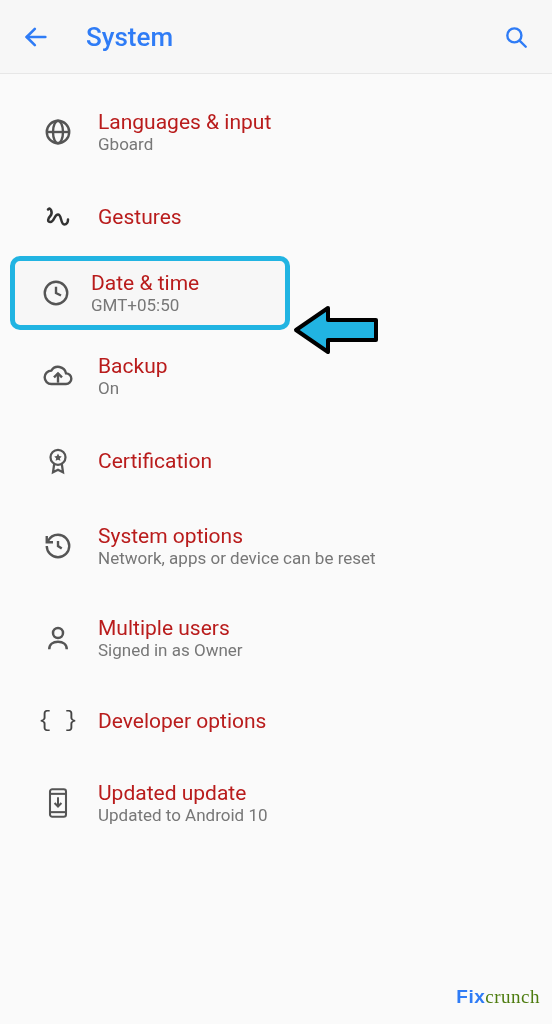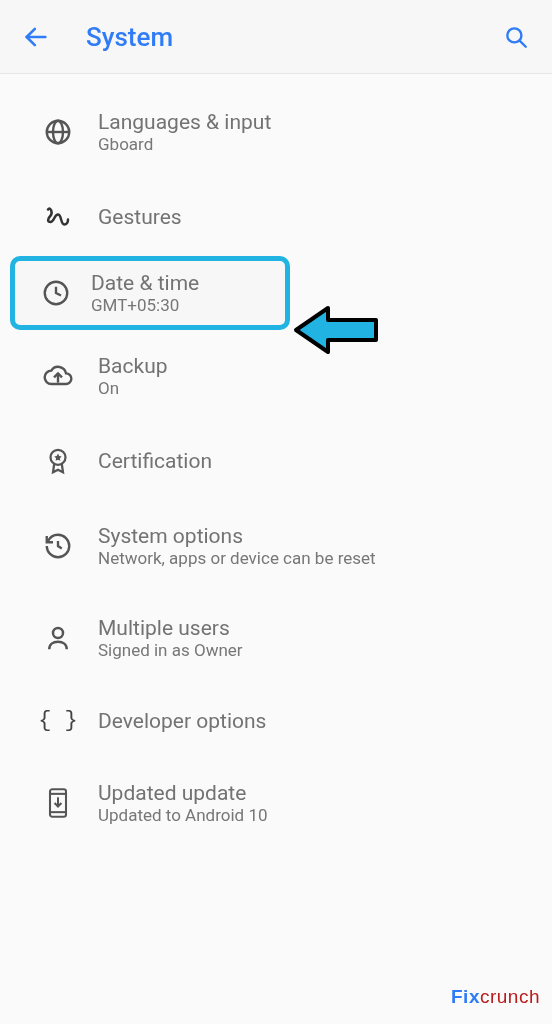--- a/index.html
+++ b/index.html
@@ -57,21 +57,21 @@
   .icon-col {
     width: 80px;
     display: flex;
     justify-content: center;
     color: #555;
   }
   .item.highlight .icon-col { width: 70px; }
   .text-col { flex: 1; }
   .item-title {
     font-size: 21px;
-    color: #737373;
+    color: #b91c1c;
   }
   .item-sub {
     font-size: 17px;
     color: #777;
   }
   .arrow-annot {
     position: absolute;
     left: 290px;
     top: 302px;
     pointer-events: none;
@@ -79,21 +79,21 @@
   .watermark {
     position: absolute;
     right: 12px;
     bottom: 16px;
     font-family: "Comic Sans MS", cursive, sans-serif;
     font-size: 19px;
     font-weight: 700;
     color: #2f7cf6;
     letter-spacing: 0.5px;
   }
-  .watermark .grey { color: #b91c1c; font-weight: 400; font-family: Liberation Sans, sans-serif; }
+  .watermark .grey { color: #4d7c0f; font-weight: 400; font-family: Liberation Serif, serif; }
   .braces { font-family: "Courier New", monospace; font-size: 22px; color:#444; }
 </style>
 </head>
 <body>
 
 <div class="header">
   <div class="back-btn">
     <svg width="28" height="28" viewBox="0 0 24 24" fill="none" stroke="currentColor" stroke-width="2.2" stroke-linecap="round" stroke-linejoin="round">
         <line x1="20" y1="12" x2="4" y2="12"></line>
         <polyline points="11 5 4 12 11 19"></polyline>
@@ -137,21 +137,21 @@
 
   <div class="item highlight">
     <div class="icon-col">
       <svg width="30" height="30" viewBox="0 0 24 24" fill="none" stroke="#555" stroke-width="1.9">
           <circle cx="12" cy="12" r="9"></circle>
           <polyline points="12 7 12 12 16 14"></polyline>
         </svg>
     </div>
     <div class="text-col">
       <div class="item-title">Date &amp; time</div>
-      <div class="item-sub">GMT+05:30</div>
+      <div class="item-sub">GMT+05:50</div>
     </div>
   </div>
 
   <div class="item">
     <div class="icon-col">
       <svg width="32" height="32" viewBox="0 0 24 24" fill="none" stroke="#555" stroke-width="1.8">
           <path d="M7 18a5 5 0 010-10 6 6 0 0111 2 4 4 0 010 8H7z"></path>
           <polyline points="9 13 12 10 15 13"></polyline>
           <line x1="12" y1="10" x2="12" y2="17"></line>
         </svg>

